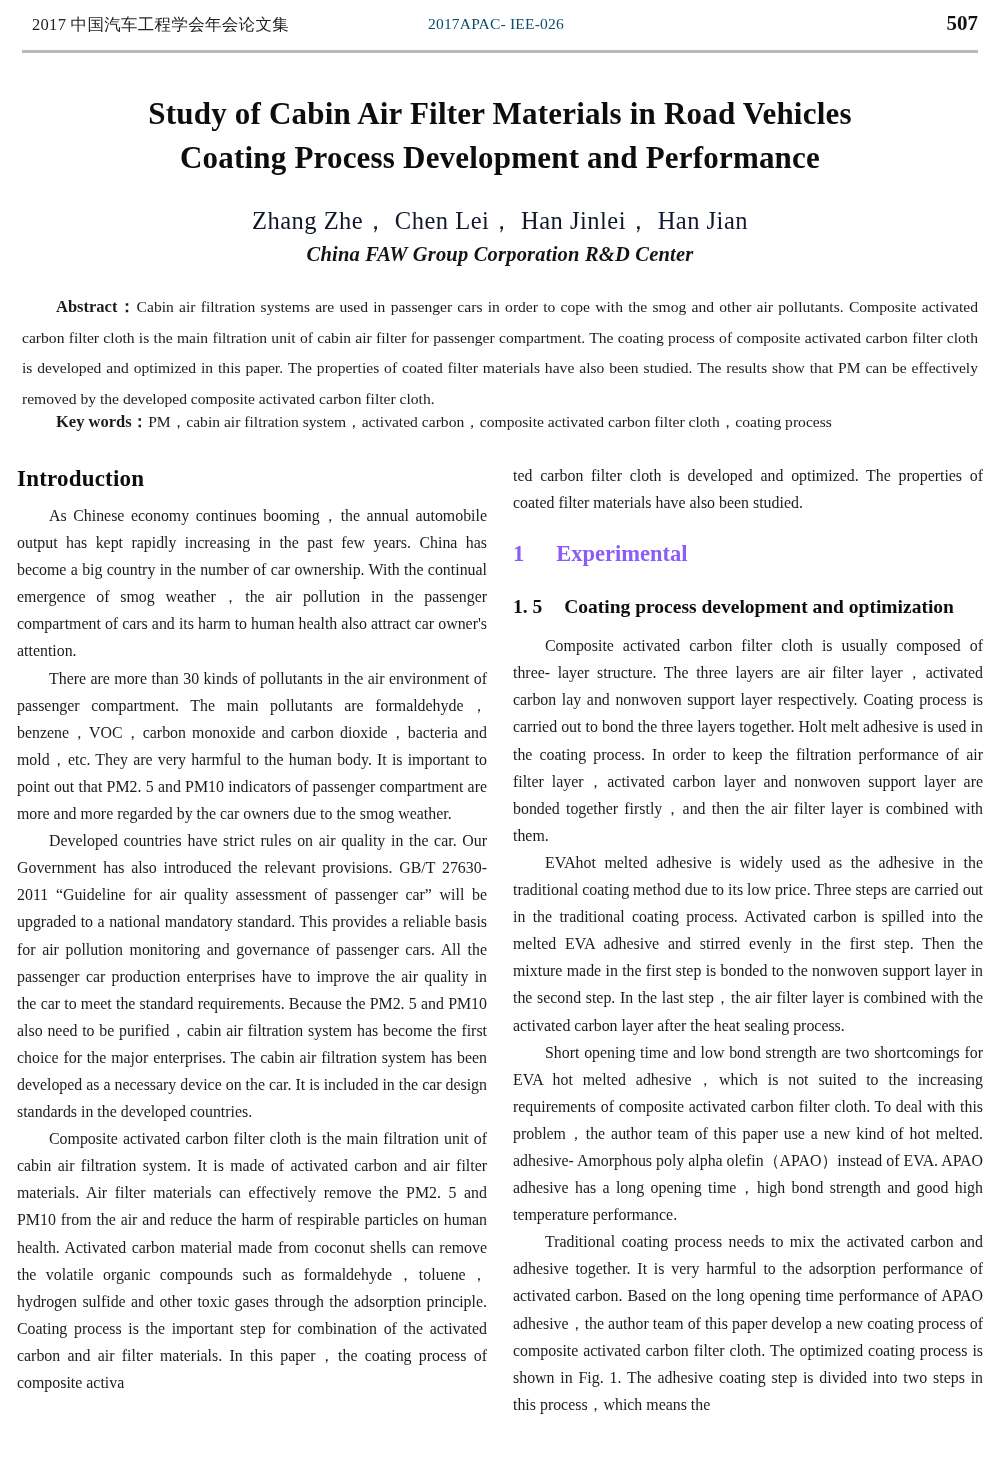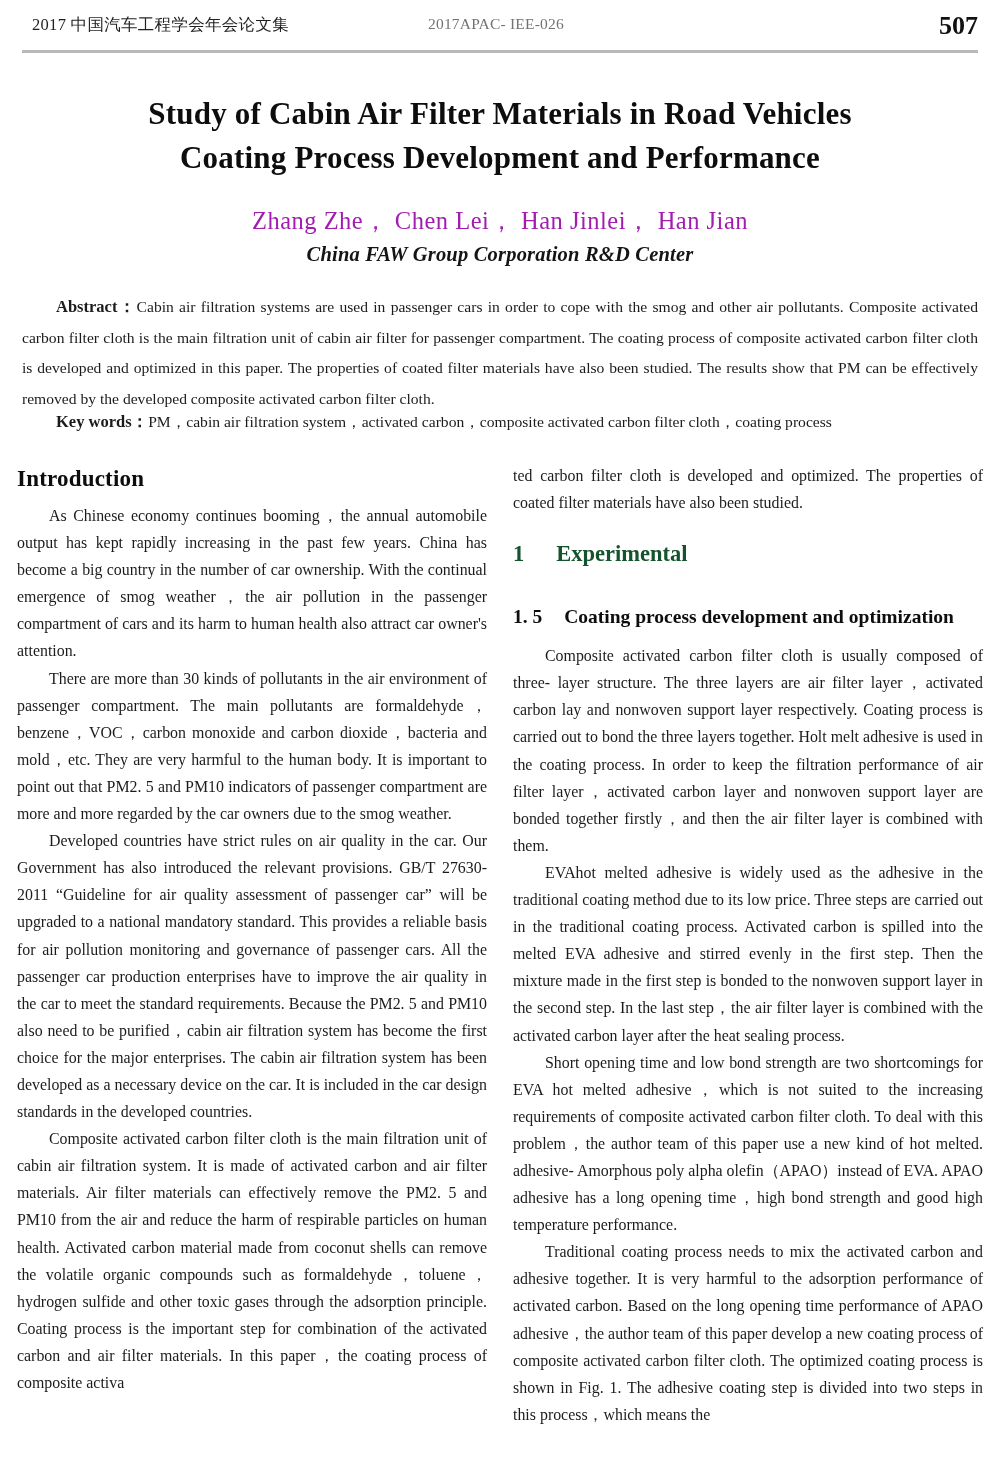--- a/index.html
+++ b/index.html
@@ -39,28 +39,28 @@
     letter-spacing: 0.3px;
     color: #1f1f1f;
     white-space: nowrap;
   }
   .runhead-center {
     position: absolute;
     left: 404px;
     top: 1px;
     font-size: 15.5px;
     letter-spacing: 0.2px;
-    color: #737373;
+    color: #0c4a6e;
     white-space: nowrap;
   }
   .runhead-right {
     position: absolute;
     right: 0px;
     top: -3px;
-    font-size: 26px;
+    font-size: 21px;
     font-weight: bold;
     color: #111;
     white-space: nowrap;
   }
   .runhead-rule {
     position: absolute;
     top: 50px;
     left: 22px;
     width: 956px;
     height: 3px;
@@ -83,21 +83,21 @@
   .title .ln { display: block; }
 
   .authors {
     position: absolute;
     top: 204px;
     left: 60px;
     width: 880px;
     text-align: center;
     font-size: 24.5px;
     letter-spacing: 0.5px;
-    color: #a21caf;
+    color: #0f172a;
   }
   .affil {
     position: absolute;
     top: 243px;
     left: 60px;
     width: 880px;
     text-align: center;
     font-size: 20.5px;
     font-style: italic;
     font-weight: bold;
@@ -159,24 +159,24 @@
 
   h2.h-main {
     margin: 0 0 6px 0;
     font-size: 23px;
     font-weight: bold;
     letter-spacing: 0.2px;
     color: #0d0d0d;
     line-height: 34px;
   }
   h2.h-num {
-    margin: 22px 0 32px 0;
+    margin: 22px 0 22px 0;
     font-size: 22.5px;
     font-weight: bold;
-    color: #14532d;
+    color: #8b5cf6;
     line-height: 32px;
   }
   h2.h-num .numsp { display: inline-block; width: 32px; }
   h3.h-sub {
     margin: 18px 0 10px 0;
     font-size: 19.5px;
     font-weight: bold;
     color: #0d0d0d;
     line-height: 30px;
   }

